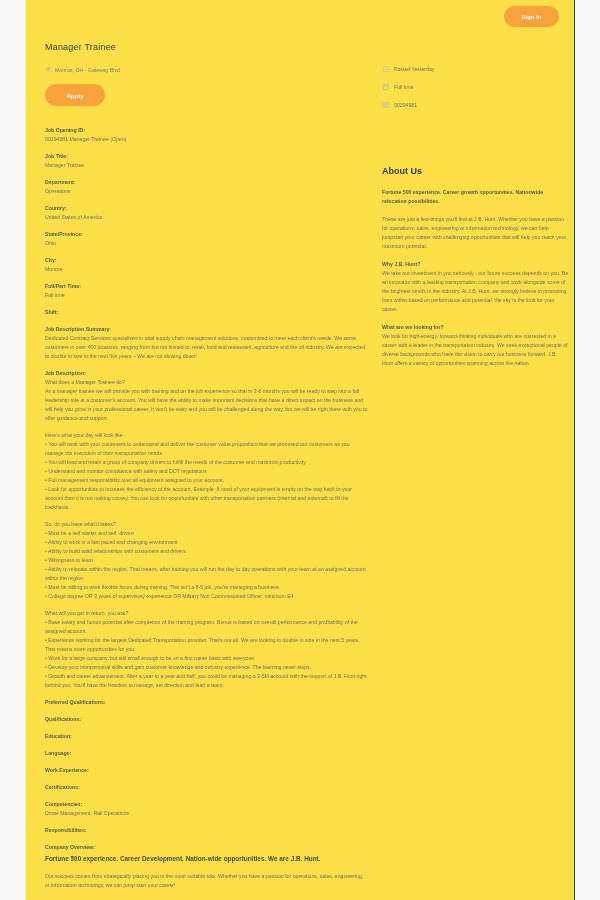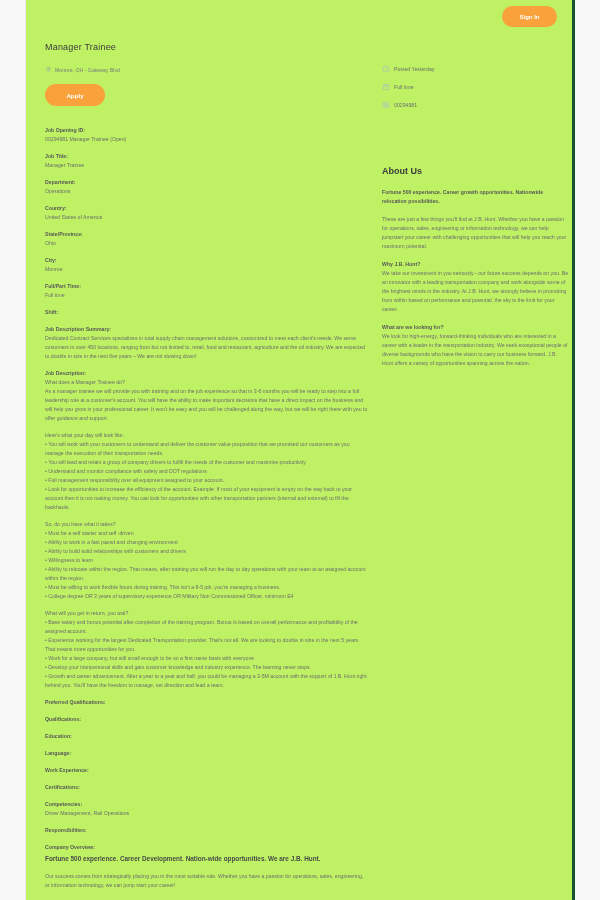--- a/index.html
+++ b/index.html
@@ -7,23 +7,23 @@
   body {
     font-family:"Liberation Sans", sans-serif;
     background:#f8f8f8;
     color:#6e6e6e;
     overflow:hidden;
   }
   .card {
     position:relative;
     width:550px; height:900px;
     margin:0 auto;
-    background:#bef264;
+    background:#fde047;
     border-left:1px solid #ececec;
-    border-right:3px solid #14532d;
+    border-right:1px solid #14532d;
   }
   .btn {
     background:#F9A13B;
     color:#ffffff;
     border:none;
     border-radius:11px;
     font-family:"Liberation Sans", sans-serif;
     font-weight:bold;
     cursor:pointer;
     text-align:center;

